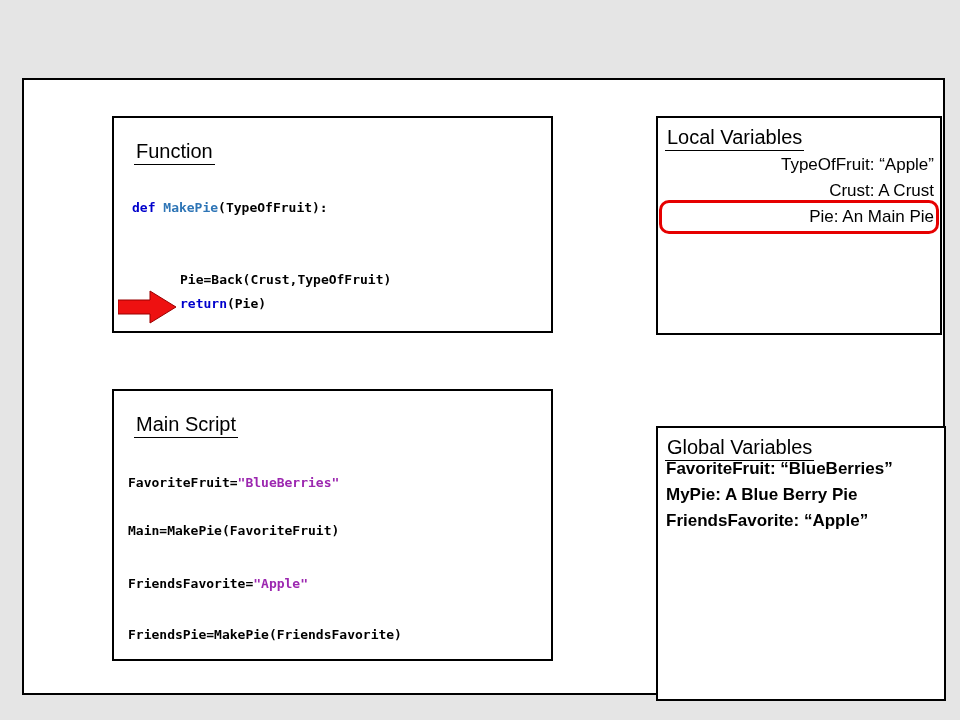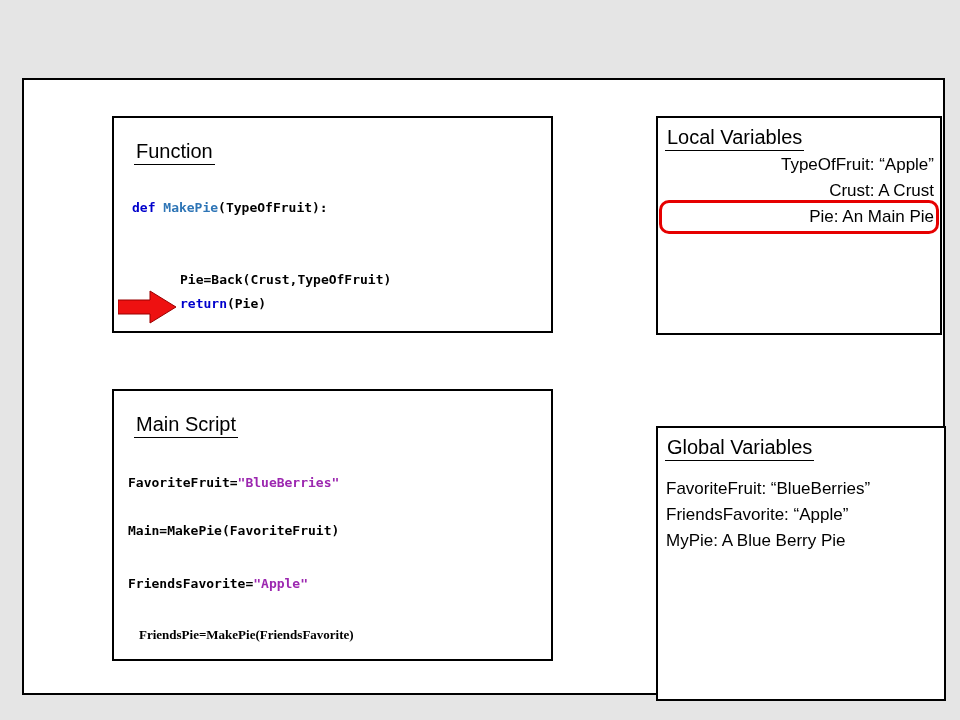--- a/index.html
+++ b/index.html
@@ -68,21 +68,21 @@
   .var-list {
     position: absolute;
     left: 8px;
     right: 6px;
     font-size: 17px;
     line-height: 26px;
     color: #000;
     white-space: nowrap;
   }
   #local-box .var-list  { top: 34px; text-align: right; }
-  #global-box .var-list { top: 48px; }
+  #global-box .var-list { top: 28px; font-weight: bold; }
 
   .highlight-ring {
     position: absolute;
     left: 1px;
     right: 1px;
     top: 82px;
     height: 34px;
     border: 3px solid var(--highlight-red, #e60000);
     border-radius: 10px;
     box-sizing: border-box;
@@ -136,25 +136,25 @@
 
   <div class="box" id="main-box">
     <span class="box-title">Main Script</span>
 
     <div class="code" style="left:14px; top:80px;"><span>FavoriteFruit=</span><span class="str">"BlueBerries"</span></div>
 
     <div class="code" style="left:14px; top:128px;">Main=MakePie(FavoriteFruit)</div>
 
     <div class="code" style="left:14px; top:181px;"><span>FriendsFavorite=</span><span class="str">"Apple"</span></div>
 
-    <div class="code" style="left:25px; top:232px;font-family:Liberation Serif, serif;">FriendsPie=MakePie(FriendsFavorite)</div>
+    <div class="code" style="left:14px; top:232px;">FriendsPie=MakePie(FriendsFavorite)</div>
   </div>
 
   <div class="box" id="global-box">
     <span class="box-title">Global Variables</span>
     <div class="var-list">
       <div>FavoriteFruit: “BlueBerries”</div>
+      <div>MyPie: A Blue Berry Pie</div>
       <div>FriendsFavorite: “Apple”</div>
-      <div>MyPie: A Blue Berry Pie</div>
     </div>
   </div>
 
 </div>
 
 </body></html>

